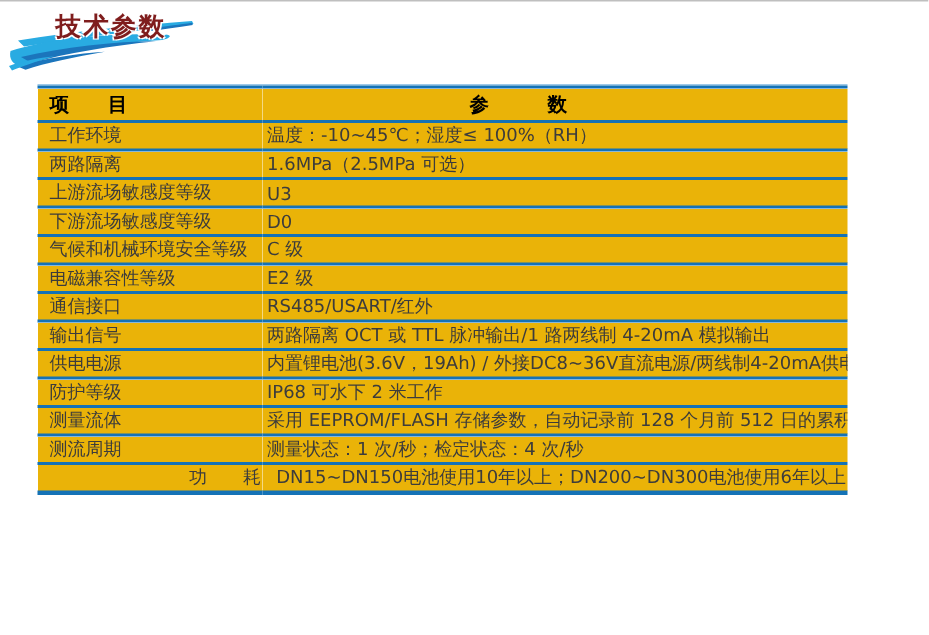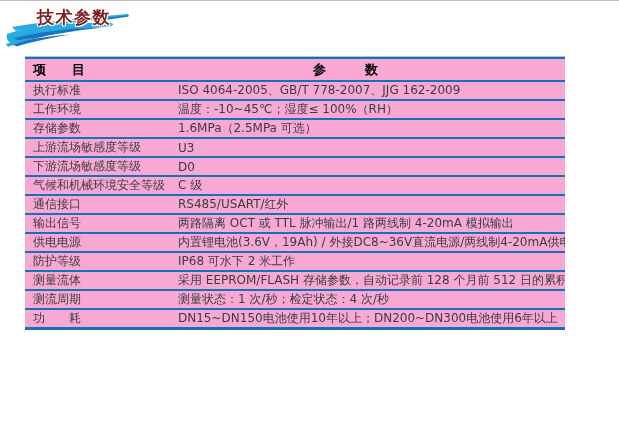--- a/index.html
+++ b/index.html
@@ -27,33 +27,33 @@
     position:absolute;top:55px;left:25px;width:540px;
     border-top:1px solid #9dc9e8;
   }
   table.spec{
     width:540px;border-collapse:collapse;table-layout:fixed;
     border-top:2px solid #1472b6;
   }
   col.c1{width:150px;}
   col.c2{width:390px;}
   th,td{
-    background:#f9a8d4;
+    background:#eab308;
     text-align:left;vertical-align:middle;
     white-space:nowrap;overflow:hidden;
     border-bottom:2px solid #1472b6;
     padding-top:0;padding-bottom:0;
   }
   th{height:21px;font-size:13px;font-weight:bold;color:#000000;}
   th.h-item{padding-left:8px;}
   th.h-param{padding-left:138px;}
   td{height:17px;font-size:12px;color:#3c3c3c;}
   td.c-item{padding-left:8px;}
   td.c-value{padding-left:3px;}
-  tbody tr:last-child td{border-bottom:3px solid #1472b6;}
+  tbody tr:last-child td{border-bottom:3px solid #1472b6;text-align:right;}
 </style>
 </head>
 <body>
 
 <div class="screen">
 
   <div class="title-block">
     <svg class="wave-svg" viewBox="0 0 132 46" xmlns="http://www.w3.org/2000/svg">
 
       <path fill="#29abe2" d="M8 24 C 45 18, 85 14, 124 11 L 125 13 C 90 17, 50 22, 12 28 Z"></path>
@@ -76,42 +76,42 @@
           <col class="c2">
         </colgroup>
       <thead>
         <tr>
           <th class="h-item">项　　目</th>
           <th class="h-param">参　　　数</th>
         </tr>
       </thead>
       <tbody>
           <tr>
-            <td class="c-item">执行标准</td>
-            <td class="c-value">ISO 4064-2005、GB/T 778-2007、JJG 162-2009</td>
-          </tr>
-          <tr>
             <td class="c-item">工作环境</td>
             <td class="c-value">温度：-10~45℃；湿度≤ 100%（RH）</td>
           </tr>
           <tr>
-            <td class="c-item">存储参数</td>
+            <td class="c-item">两路隔离</td>
             <td class="c-value">1.6MPa（2.5MPa 可选）</td>
           </tr>
           <tr>
             <td class="c-item">上游流场敏感度等级</td>
             <td class="c-value">U3</td>
           </tr>
           <tr>
             <td class="c-item">下游流场敏感度等级</td>
             <td class="c-value">D0</td>
           </tr>
           <tr>
             <td class="c-item">气候和机械环境安全等级</td>
             <td class="c-value">C 级</td>
+          </tr>
+          <tr>
+            <td class="c-item">电磁兼容性等级</td>
+            <td class="c-value">E2 级</td>
           </tr>
           <tr>
             <td class="c-item">通信接口</td>
             <td class="c-value">RS485/USART/红外</td>
           </tr>
           <tr>
             <td class="c-item">输出信号</td>
             <td class="c-value">两路隔离 OCT 或 TTL 脉冲输出/1 路两线制 4-20mA 模拟输出</td>
           </tr>
           <tr>

